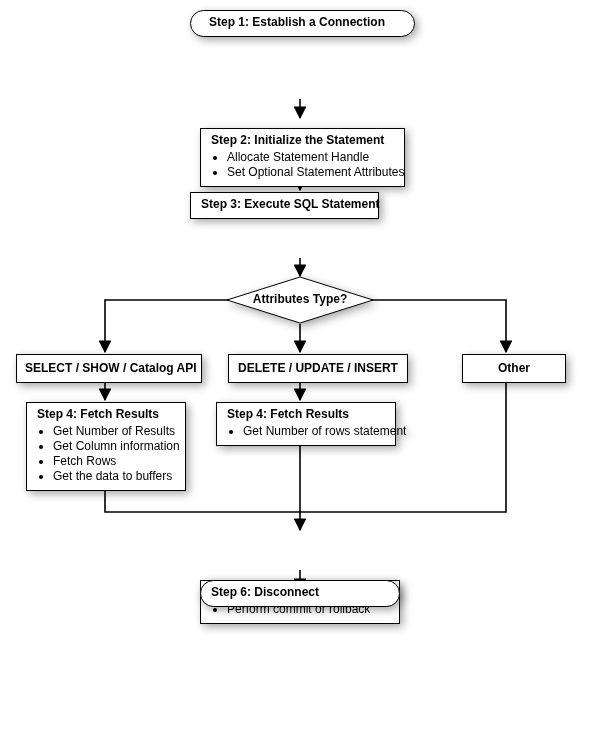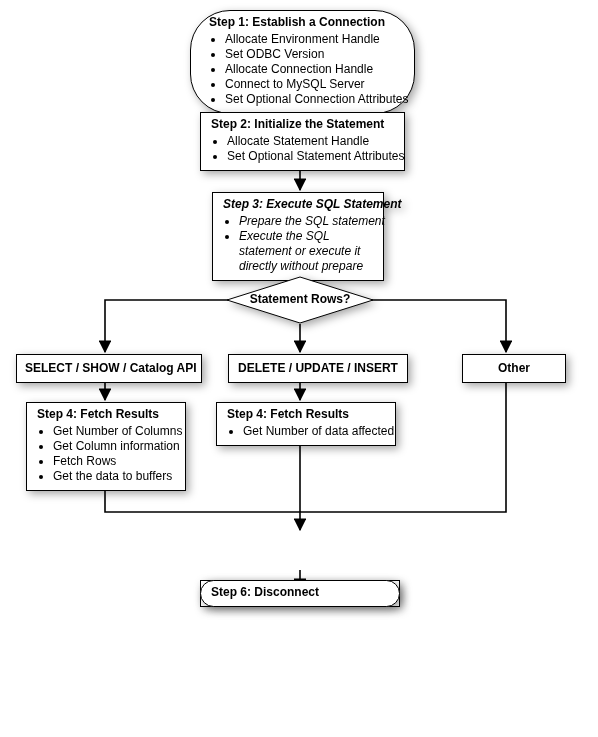--- a/index.html
+++ b/index.html
@@ -98,74 +98,66 @@
 
   <line x1="300" y1="438" x2="300" y2="512" stroke="#000" stroke-width="1.6"></line>
 
   <polyline points="506,380 506,512 300,512" fill="none" stroke="#000" stroke-width="1.6"></polyline>
 
   <line x1="300" y1="570" x2="300" y2="590" stroke="#000" stroke-width="1.6" marker-end="url(#arrow)"></line>
 </svg>
 
 <div class="node rounded" style="left:190px; top:10px; width:225px;">
   <div class="title">Step 1: Establish a Connection</div>
-  <ul>
-    <li>Allocate Environment Handle</li>
-    <li>Set ODBC Version</li>
-    <li>Allocate Connection Handle</li>
-    <li>Connect to MySQL Server</li>
-    <li>Set Optional Connection Attributes</li>
-  </ul>
 </div>
 
-<div class="node" style="left:200px; top:112px; width:205px;">
+<div class="node" style="left:200px; top:128px; width:205px;">
   <div class="title">Step 2: Initialize the Statement</div>
   <ul>
     <li>Allocate Statement Handle</li>
     <li>Set Optional Statement Attributes</li>
   </ul>
 </div>
 
-<div class="node" style="left:212px; top:192px; width:172px;font-style:italic;">
+<div class="node" style="left:190px; top:192px; width:189px;">
   <div class="title">Step 3: Execute SQL Statement</div>
-  <ul>
-    <li>Prepare the SQL statement</li>
-    <li style="white-space:normal;">Execute the SQL statement or execute it directly without prepare</li>
-  </ul>
 </div>
 
 <div class="diamond" style="left:226px; top:276px;">
   <svg width="148" height="48">
     <polygon points="74,1 147,24 74,47 1,24" fill="#fff" stroke="#000" stroke-width="1"></polygon>
   </svg>
-  <div class="diamond-label" style="left:0; top:16px; width:148px; text-align:center;">Statement Rows?</div>
+  <div class="diamond-label" style="left:0; top:16px; width:148px; text-align:center;">Attributes Type?</div>
 </div>
 
 <div class="node branch" style="left:16px; top:354px; width:186px;">SELECT / SHOW / Catalog API</div>
 
 <div class="node branch" style="left:216px; top:354px; width:180px;margin-left:12px;">DELETE / UPDATE / INSERT</div>
 
 <div class="node branch" style="left:462px; top:354px; width:104px;">Other</div>
 
 <div class="node" style="left:26px; top:402px; width:160px;">
   <div class="title">Step 4: Fetch Results</div>
   <ul>
-    <li>Get Number of Columns</li>
+    <li>Get Number of Results</li>
     <li>Get Column information</li>
     <li>Fetch Rows</li>
     <li>Get the data to buffers</li>
   </ul>
 </div>
 
 <div class="node" style="left:216px; top:402px; width:180px;">
   <div class="title">Step 4: Fetch Results</div>
   <ul>
-    <li>Get Number of data affected</li>
+    <li>Get Number of rows statement</li>
   </ul>
 </div>
 
 <div class="node" style="left:200px; top:532px; width:200px;margin-top:48px;">
   <div class="title">Step 5: Transaction</div>
+  <ul>
+    <li>Perform commit or rollback</li>
+  </ul>
 </div>
 
 <div class="node" style="left:200px; top:580px; width:200px;border-radius:26px;">
   <div class="title">Step 6: Disconnect</div>
 </div>
 
 </body></html>

